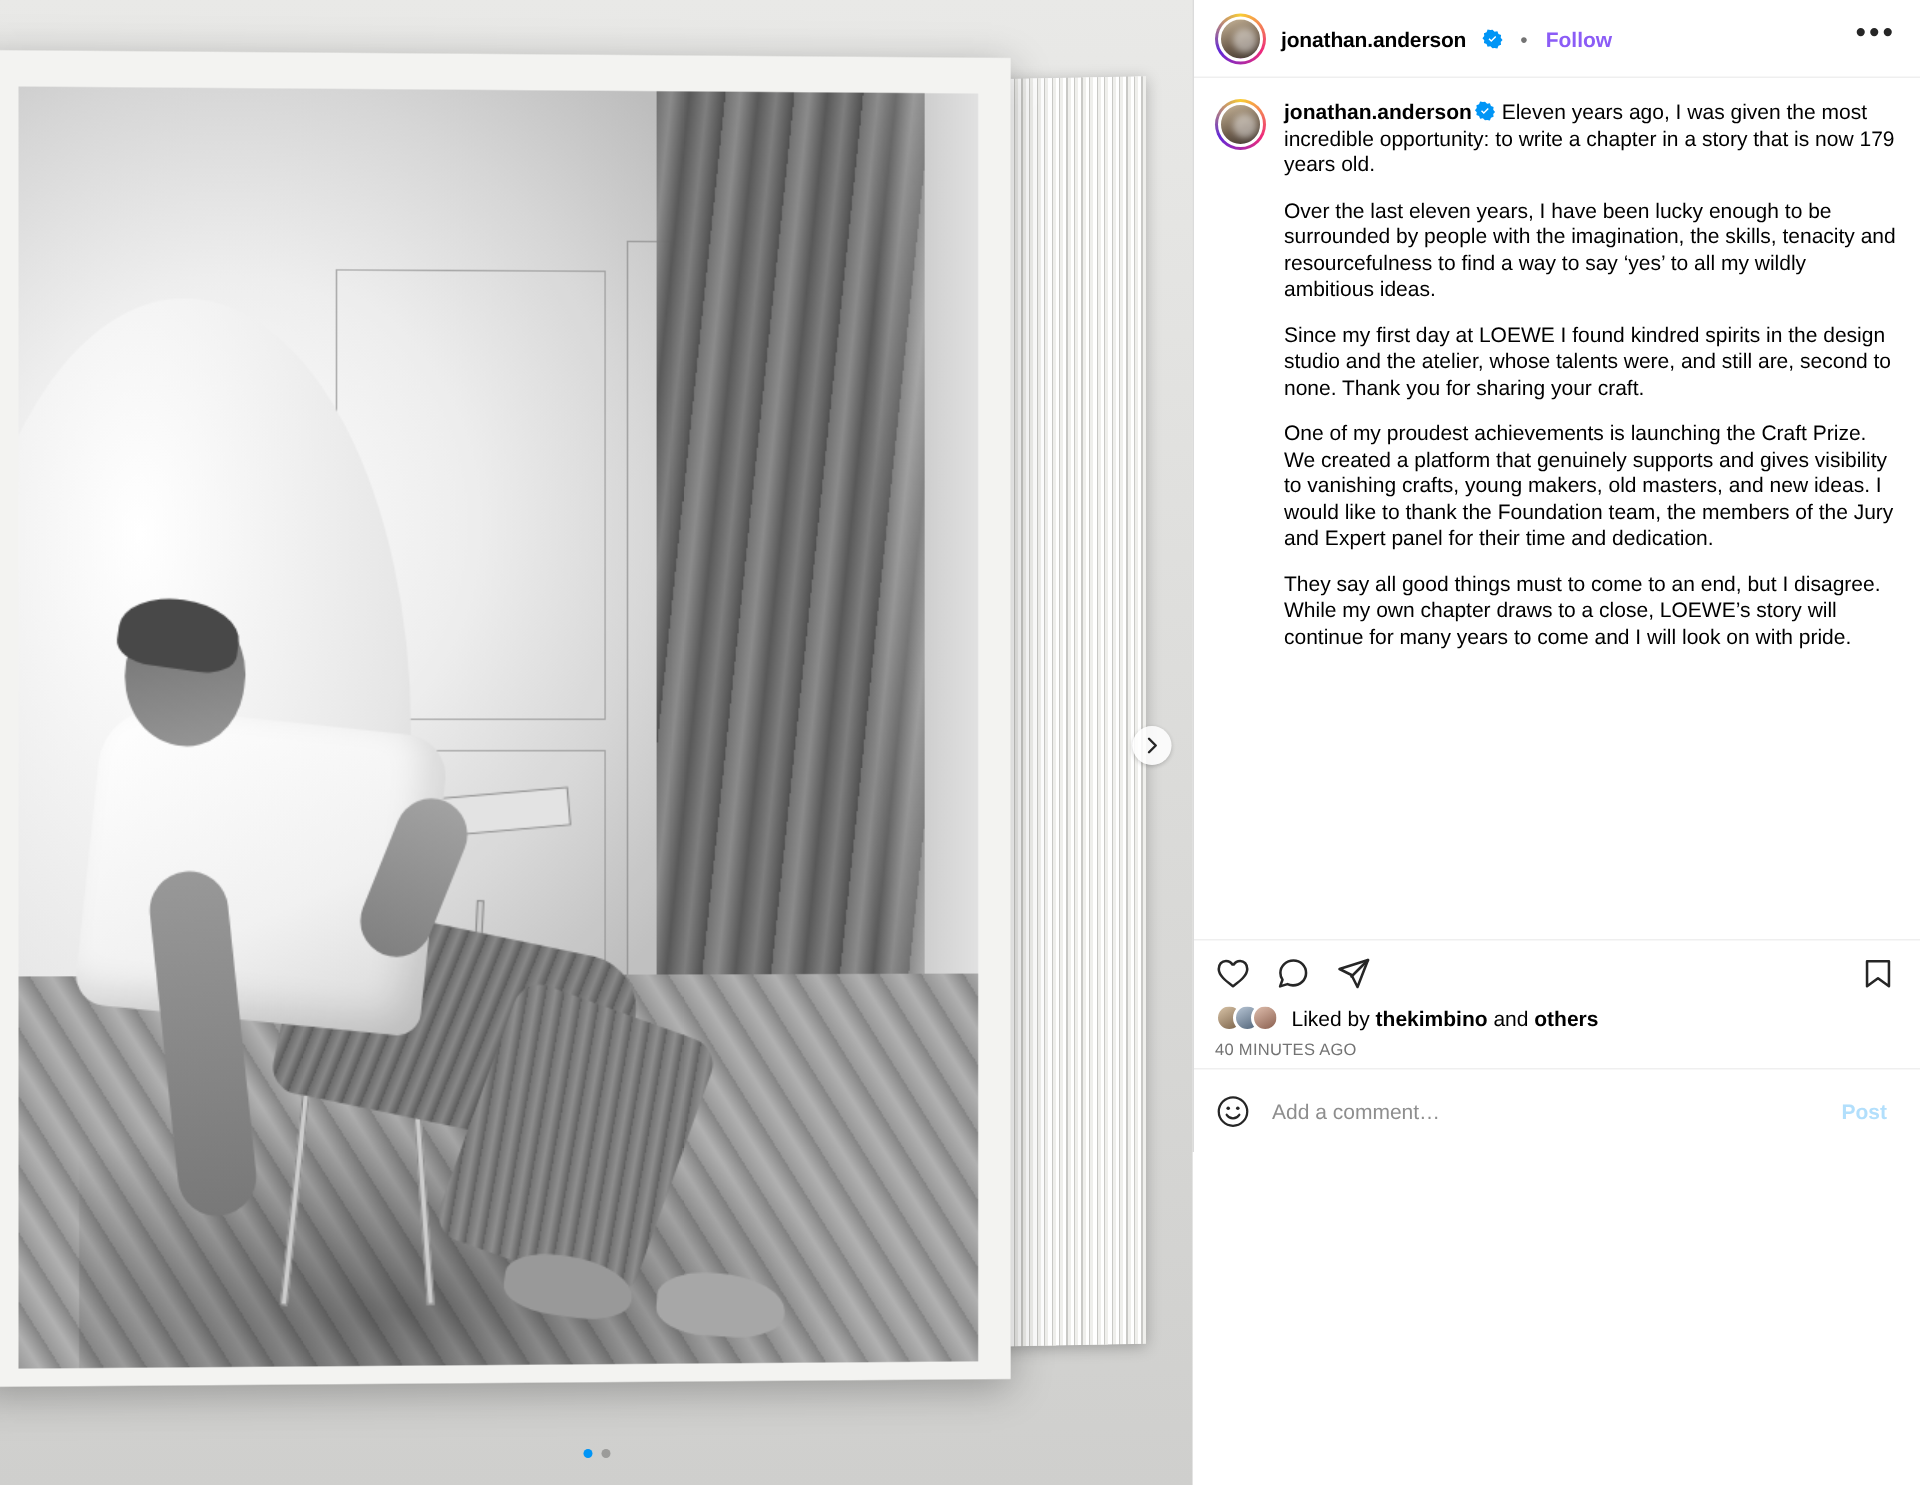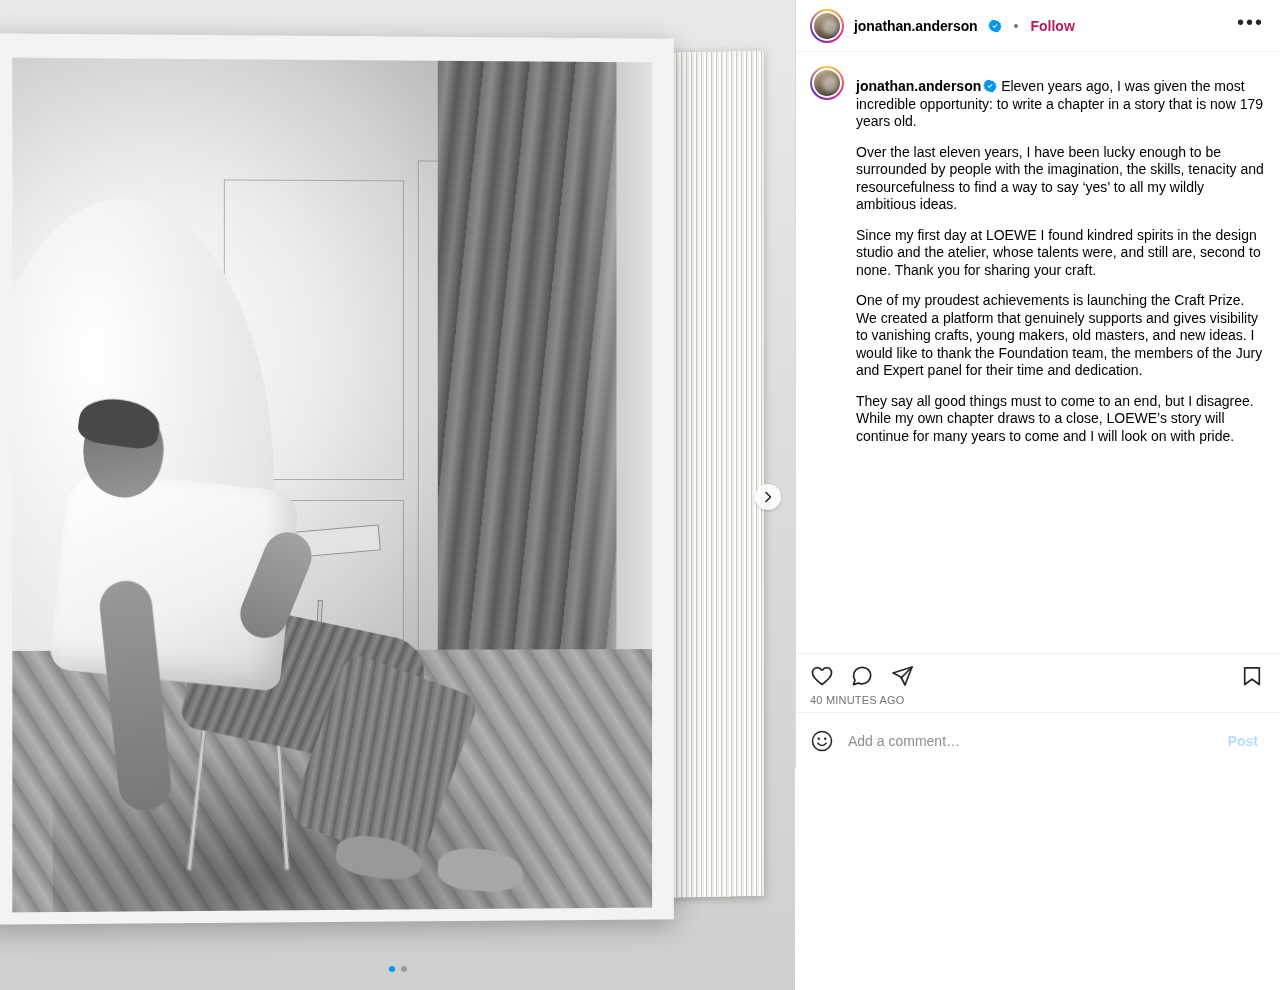--- a/index.html
+++ b/index.html
@@ -270,21 +270,21 @@
     letter-spacing: -.1px;
   }
   .verified {
     width: 14px; height: 14px;
     flex: 0 0 14px;
     display: inline-block;
     vertical-align: -2px;
   }
   .dotsep { color: #737373; font-size: 14px; padding: 0 2px; }
   .follow {
-    color: #be185d;
+    color: #8b5cf6;
     font-size: 14px;
     font-weight: bold;
     background: none; border: none; padding: 0; cursor: pointer;
   }
   .more-btn {
     margin-left: auto;
     color: #262626;
     font-size: 20px;
     line-height: 10px;
     letter-spacing: 2px;
@@ -306,21 +306,21 @@
     padding: 2px;
     background: conic-gradient(from 0deg, #f9ce34, #ee2a7b, #6228d7, #f9ce34);
   }
   .cap-body { flex: 1 1 auto; min-width: 0; }
   .cap-text {
     font-size: 14px;
     line-height: 17.5px;
     color: #000;
     word-wrap: break-word;
   }
-  .cap-text p { margin: 12px 0 13px 0; }
+  .cap-text p { margin: 0 0 13px 0; }
   .cap-text p:last-of-type { margin-bottom: 6px; }
   .cap-user {
     font-weight: bold;
     margin-right: 2px;
   }
   .timestamp {
     font-size: 12px;
     color: #737373;
     margin-top: 6px;
   }
@@ -506,20 +506,33 @@
             <path d="M22 3l-7 18-4-8-8-4z" fill="none" stroke="#262626" stroke-width="1.7" stroke-linejoin="round"></path>
           </svg>
         </div>
         <div class="icon-btn save">
           <svg width="24" height="24" viewBox="0 0 24 24">
             <path d="M19.3 20.5l-7.3-5.3-7.3 5.3V3.8h14.6z" fill="none" stroke="#262626" stroke-width="1.7" stroke-linejoin="round"></path>
           </svg>
         </div>
       </div>
 
+      <div class="likes">
+        <div class="facepile">
+          <div class="face f1"></div>
+          <div class="face f2"></div>
+          <div class="face f3"></div>
+        </div>
+        <div class="likes-text">
+          <span>Liked by</span>
+          <b>thekimbino</b>
+          <span>and</span>
+          <b>others</b>
+        </div>
+      </div>
 
       <div class="rel-time">40 minutes ago</div>
     </div>
 
     <div class="comment-bar">
       <div class="emoji-btn">
         <svg width="24" height="24" viewBox="0 0 24 24">
           <circle cx="12" cy="12" r="9.5" fill="none" stroke="#262626" stroke-width="1.5"></circle>
           <circle cx="8.8" cy="9.8" r="1.2" fill="#262626"></circle>
           <circle cx="15.2" cy="9.8" r="1.2" fill="#262626"></circle>

